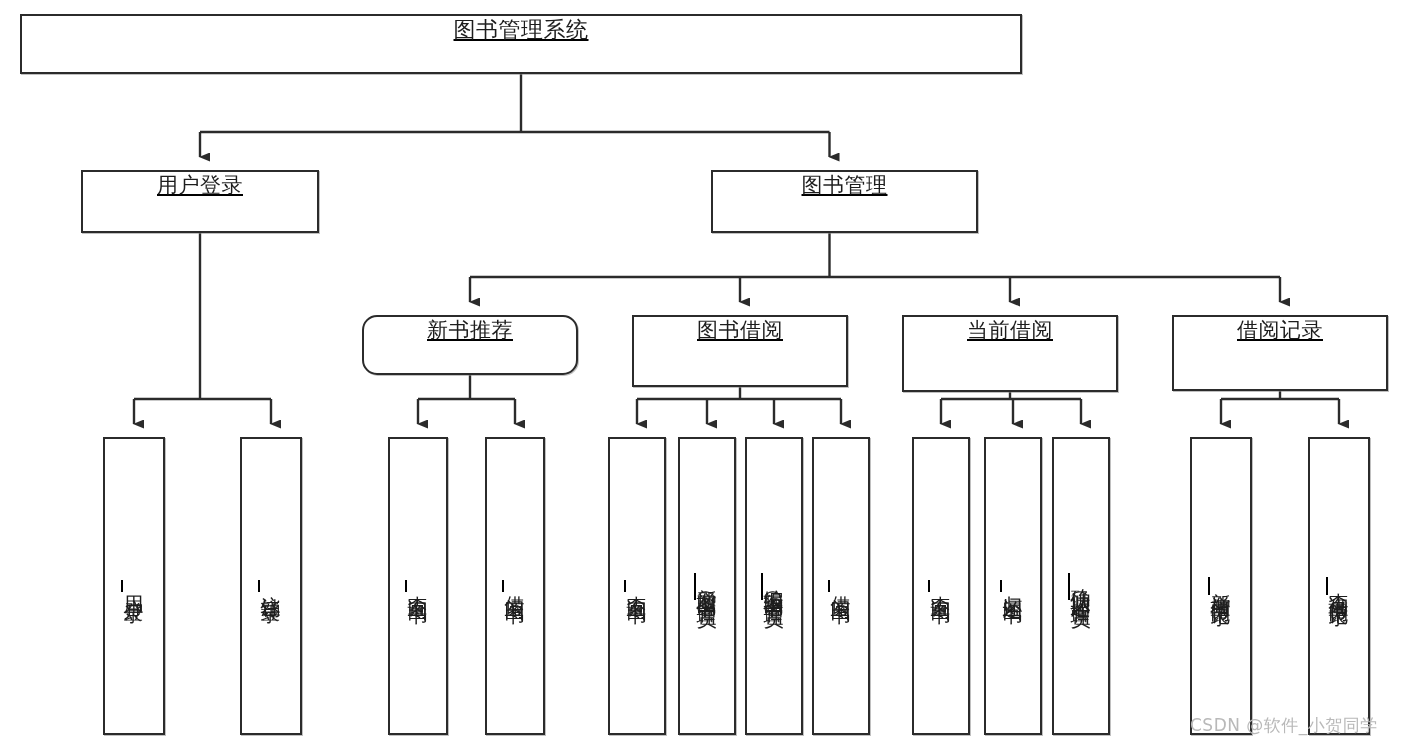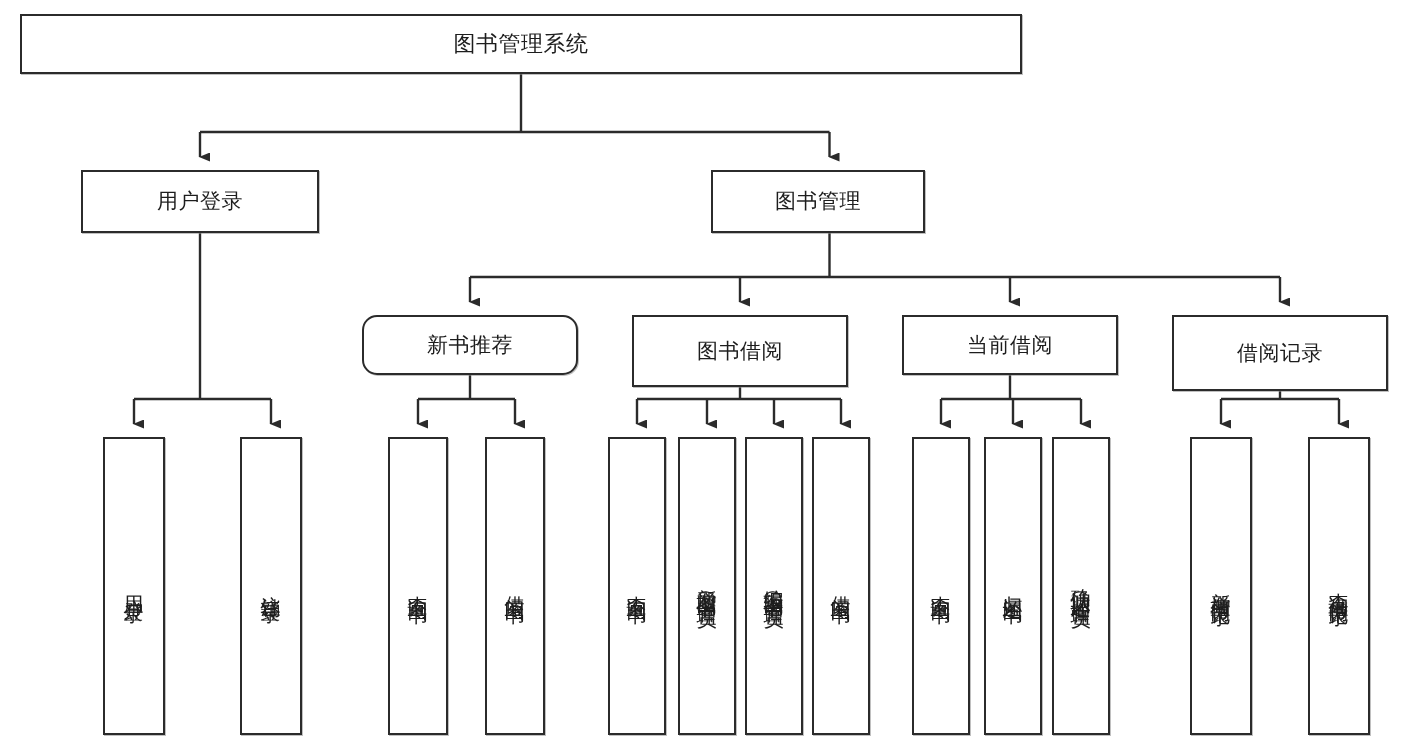--- a/index.html
+++ b/index.html
@@ -26,23 +26,23 @@
     height: 747px;
     pointer-events: none;
   }
   .node {
     position: absolute;
     box-sizing: border-box;
     background: #ffffff;
     border: 2px solid #2b2b2b;
     box-shadow: 1px 1px 0 0 rgba(140,140,140,0.55);
     display: flex;
-    align-items: center;
     justify-content: center;
     z-index: 2;
+    text-decoration: underline;
   }
   .node .label {
     color: #1d1d1d;
     font-size: 21px;
     line-height: 1.28;
     letter-spacing: 0.5px;
     white-space: nowrap;
     text-align: center;
   }
   .node.vertical .label {
@@ -112,30 +112,30 @@
       </g>
   </svg>
 
   <div id="nodes">
       <div class="node root" style="left: 20px; top: 14px; width: 1002px; height: 60px;">
         <span class="label">图书管理系统</span>
       </div>
       <div class="node" style="left: 81px; top: 170px; width: 238px; height: 63px;">
         <span class="label">用户登录</span>
       </div>
-      <div class="node" style="left: 711px; top: 170px; width: 214px; height: 63px;">
+      <div class="node" style="left: 711px; top: 170px; width: 267px; height: 63px;">
         <span class="label">图书管理</span>
       </div>
       <div class="node" style="left: 362px; top: 315px; width: 216px; height: 60px; border-radius: 15px;">
         <span class="label">新书推荐</span>
       </div>
       <div class="node" style="left: 632px; top: 315px; width: 216px; height: 72px;">
         <span class="label">图书借阅</span>
       </div>
-      <div class="node" style="left: 902px; top: 315px; width: 216px; height: 60px;">
+      <div class="node" style="left: 902px; top: 315px; width: 216px; height: 77px;">
         <span class="label">当前借阅</span>
       </div>
       <div class="node" style="left: 1172px; top: 315px; width: 216px; height: 76px;">
         <span class="label">借阅记录</span>
       </div>
       <div class="node vertical" style="left: 103px; top: 437px; width: 62px; height: 298px;">
         <span class="label">用户登录</span>
       </div>
       <div class="node vertical" style="left: 240px; top: 437px; width: 62px; height: 298px;">
         <span class="label">注销登录</span>
@@ -168,13 +168,14 @@
         <span class="label">确认归还（管理员）</span>
       </div>
       <div class="node vertical" style="left: 1190px; top: 437px; width: 62px; height: 298px;">
         <span class="label">新增借阅记录</span>
       </div>
       <div class="node vertical" style="left: 1308px; top: 437px; width: 62px; height: 298px;">
         <span class="label">查询借阅记录</span>
       </div>
     </div>
 
+  <div class="watermark" style="left: 1190px; top: 714px;">CSDN @软件_小贺同学</div>
 </div>
 
 </body></html>

